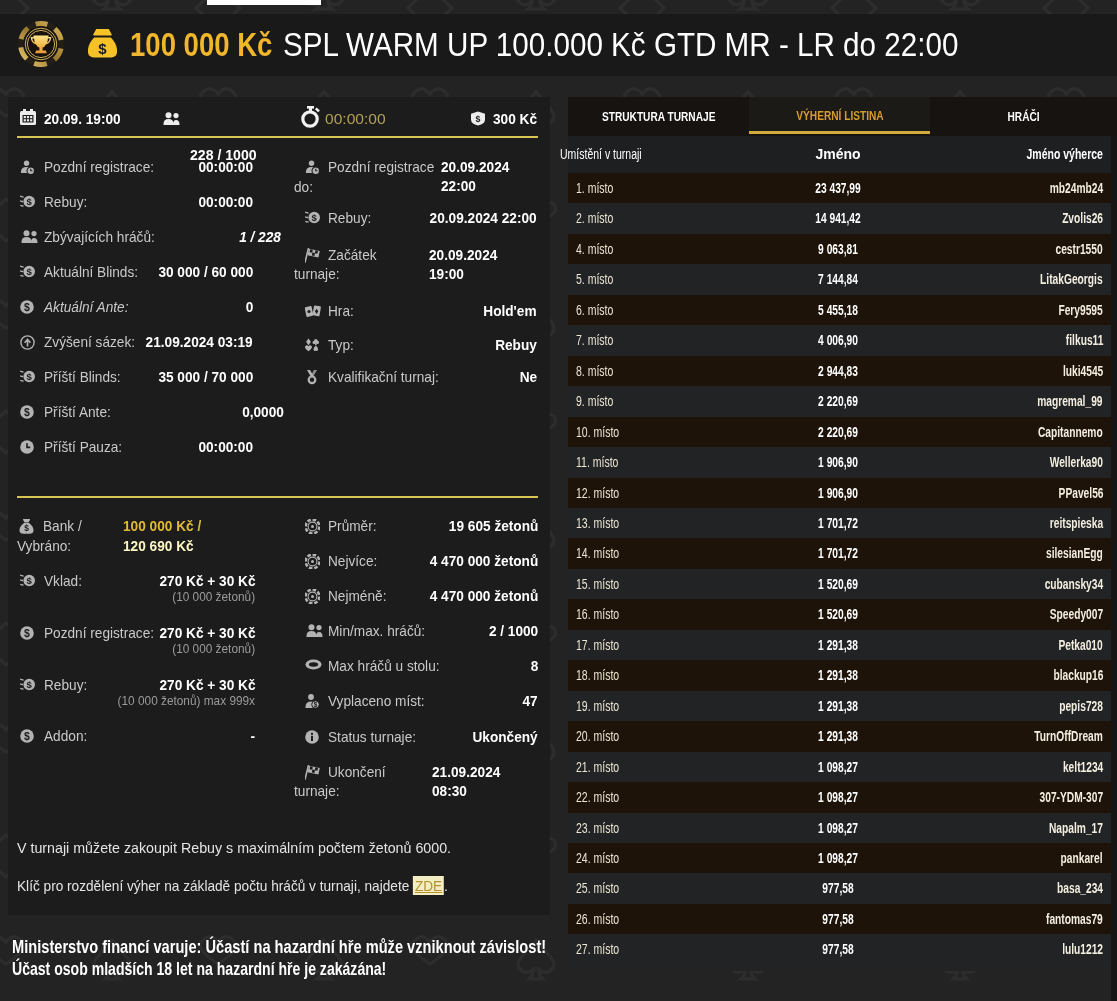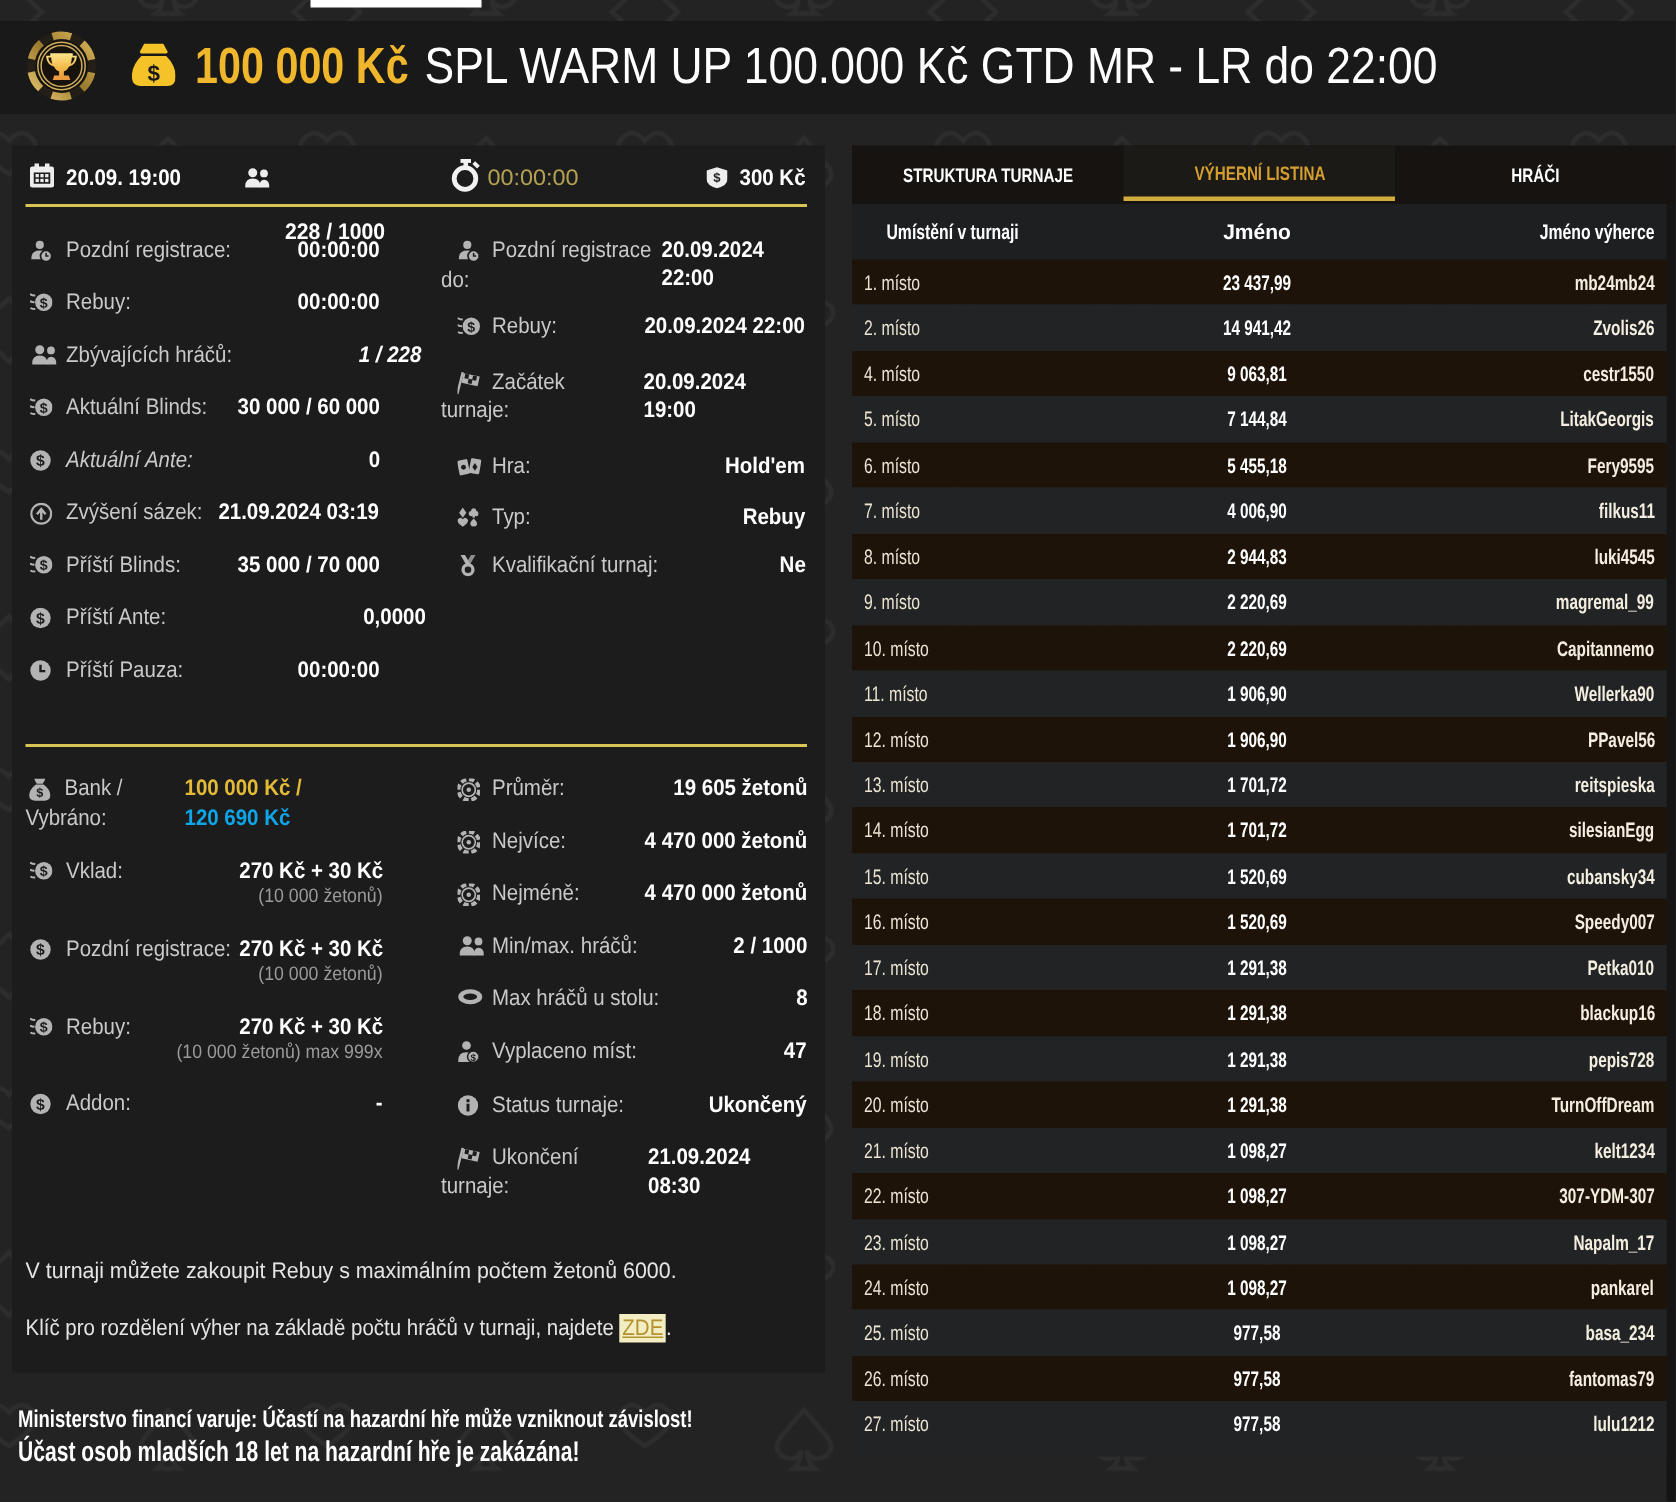--- a/index.html
+++ b/index.html
@@ -218,21 +218,21 @@
 <div class="abs val" style="right:580px;top:367px;height:20px;line-height:20px;"><span class="cxr" style="transform:scaleX(.91)">Ne</span></div>
 <div class="abs" style="left:17px;top:496px;width:521px;height:2px;background:#d8c355"></div>
 <svg class="ic" style="left:19px;top:519px" width="15" height="15" viewBox="0 0 15 15">
     <path d="M5.5 3.5 L4 .8 q-.3-.8.5-.8 h6 q.8 0 .5.8 L9.5 3.5 Z" fill="#b3b3b3"></path>
     <path d="M5 4 h5 q4.5 3.2 4.5 7.2 q0 3.6-4 3.6 h-6 q-4 0-4-3.6 Q.5 7.2 5 4 Z" fill="#b3b3b3"></path>
     <text x="7.5" y="12.3" font-family="Liberation Sans" font-size="8.5" font-weight="bold" fill="#1c1c1c" text-anchor="middle">$</text>
   </svg>
 <div class="abs lab" style="left:43px;top:516px;height:20px;line-height:20px;"><span class="cx" style="transform:scaleX(.91)">Bank /</span></div>
 <div class="abs lab" style="left:17px;top:536px;height:20px;line-height:20px;"><span class="cx" style="transform:scaleX(.91)">Vybráno:</span></div>
 <div class="abs val" style="left:123px;top:516px;height:20px;line-height:20px;color:#e3ba35"><span class="cx" style="transform:scaleX(.91)">100 000 Kč /</span></div>
-<div class="abs val" style="left:123px;top:536px;height:20px;line-height:20px;color:#0ea5e9"><span class="cx" style="transform:scaleX(.91)">120 690 Kč</span></div>
+<div class="abs val" style="left:123px;top:536px;height:20px;line-height:20px;color:#fef9c3"><span class="cx" style="transform:scaleX(.91)">120 690 Kč</span></div>
 <svg class="ic" style="left:20px;top:574px" width="15" height="13" viewBox="0 0 15 13">
     <path d="M3.5 2 q-2.5 0-3.5-1" stroke="#b3b3b3" stroke-width="1.3" fill="none"></path>
     <path d="M3 6.5 q-2.5 0-3-1" stroke="#b3b3b3" stroke-width="1.3" fill="none"></path>
     <path d="M3.5 11 q-2.5 0-3.2-.8" stroke="#b3b3b3" stroke-width="1.3" fill="none"></path>
     <circle cx="9.2" cy="6.5" r="5.8" fill="#b3b3b3"></circle>
     <text x="9.2" y="10" font-family="Liberation Sans" font-size="9.5" font-weight="bold" fill="#1c1c1c" text-anchor="middle">$</text>
   </svg>
 <div class="abs lab" style="left:44px;top:571px;height:20px;line-height:20px;"><span class="cx" style="transform:scaleX(.91)">Vklad:</span></div>
 <div class="abs val" style="right:862px;top:571px;height:20px;line-height:20px;"><span class="cxr" style="transform:scaleX(.91)">270 Kč + 30 Kč</span></div>
 <div class="abs sub" style="right:862px;top:587px;height:20px;line-height:20px;"><span class="cxr" style="transform:scaleX(.91)">(10 000 žetonů)</span></div>
@@ -313,30 +313,30 @@
     <rect x="1" y="0" width="1.6" height="15" transform="rotate(14 2 7)" fill="#b3b3b3"></rect>
     <path d="M4 .8 L14.8 3 L13.4 9.5 L2.6 7.2 Z" fill="#b3b3b3"></path>
     <path d="M5.2 1.2 l2.6.5 -.6 3 -2.6-.5z M10.4 2.3 l2.6.5 -.6 3 -2.6-.5z M7.4 4.5 l2.6.5 -.6 3 -2.6-.5z" fill="#1c1c1c"></path>
   </svg>
 <div class="abs lab" style="left:328px;top:762px;height:20px;line-height:20px;"><span class="cx" style="transform:scaleX(.91)">Ukončení</span></div>
 <div class="abs lab" style="left:294px;top:781px;height:20px;line-height:20px;"><span class="cx" style="transform:scaleX(.91)">turnaje:</span></div>
 <div class="abs val" style="left:432px;top:762px;height:20px;line-height:20px;"><span class="cx" style="transform:scaleX(.91)">21.09.2024</span></div>
 <div class="abs val" style="left:432px;top:781px;height:20px;line-height:20px;"><span class="cx" style="transform:scaleX(.91)">08:30</span></div>
 <div class="abs lab" style="left:17px;top:838px;height:20px;line-height:20px;color:#e4e4e4"><span class="cx" style="transform:scaleX(.95)">V turnaji můžete zakoupit Rebuy s maximálním počtem žetonů 6000.</span></div>
 <div class="abs" style="left:17px;top:876px;height:20px;line-height:20px;font-size:15px;color:#e4e4e4"><span class="cx" style="transform:scaleX(.91)">Klíč pro rozdělení výher na základě počtu hráčů v turnaji, najdete <span style="background:#f2edc3;color:#b3922f;text-decoration:underline;padding:1px 2px">ZDE</span>.</span></div>
-<div class="abs" style="left:12px;top:936px;font-size:16px;font-weight:bold;color:#fff;height:22px;line-height:22px"><span class="cx" style="transform:scaleX(.77)">Ministerstvo financí varuje: Účastí na hazardní hře může vzniknout závislost!</span></div>
+<div class="abs" style="left:12px;top:936px;font-size:19px;font-weight:bold;color:#fff;height:22px;line-height:22px"><span class="cx" style="transform:scaleX(.77)">Ministerstvo financí varuje: Účastí na hazardní hře může vzniknout závislost!</span></div>
 <div class="abs" style="left:12px;top:958px;font-size:19px;font-weight:bold;color:#fff;height:22px;line-height:22px"><span class="cx" style="transform:scaleX(.74)">Účast osob mladších 18 let na hazardní hře je zakázána!</span></div>
 <div class="abs" style="left:568px;top:97px;width:549px;height:39px;background:#161310"></div>
 <div class="abs" style="left:749px;top:97px;width:181px;height:36px;background:#1c1a17"></div>
 <div class="abs" style="left:749px;top:131px;width:181px;height:3px;background:#d1ab3c"></div>
 <div class="abs" style="left:568px;top:97px;width:181px;height:39px;line-height:39px;text-align:center;font-size:13px;font-weight:bold;color:#fff"><span style="display:inline-block;transform:scaleX(.78)">STRUKTURA TURNAJE</span></div>
 <div class="abs" style="left:749px;top:97px;width:181px;height:39px;line-height:37px;text-align:center;font-size:13px;font-weight:bold;color:#d49e2f"><span style="display:inline-block;transform:scaleX(.78)">VÝHERNÍ LISTINA</span></div>
 <div class="abs" style="left:930px;top:97px;width:187px;height:39px;line-height:39px;text-align:center;font-size:13px;font-weight:bold;color:#fff"><span style="display:inline-block;transform:scaleX(.78)">HRÁČI</span></div>
 <div class="abs" style="left:568px;top:136px;width:543px;height:37px;background:#1d1f21"></div>
-<div class="abs" style="left:591px;top:136px;height:37px;line-height:37px;font-size:14px;font-weight:bold;color:#fff"><span class="cx" style="transform:scaleX(.75)">Umístění v turnaji</span></div>
+<div class="abs" style="left:560px;top:136px;height:37px;line-height:37px;font-size:14px;font-weight:normal;color:#fff"><span class="cx" style="transform:scaleX(.75)">Umístění v turnaji</span></div>
 <div class="abs" style="left:568px;top:136px;width:540px;height:37px;line-height:37px;text-align:center;font-size:14px;font-weight:bold;color:#fff"><span style="display:inline-block;transform:scaleX(1)">Jméno</span></div>
 <div class="abs" style="right:14px;top:136px;height:37px;line-height:37px;font-size:14px;font-weight:bold;color:#fff"><span class="cxr" style="transform:scaleX(.75)">Jméno výherce</span></div>
 <div class="abs" style="left:1111px;top:136px;width:6px;height:865px;background:#151515"></div>
 <div class="abs" style="left:568px;top:173px;width:543px">
     <div class="trow">
       <span class="tp">1. místo</span>
       <span class="tv">23 437,99</span>
       <span class="tn">mb24mb24</span>
     </div>
     <div class="trow">

